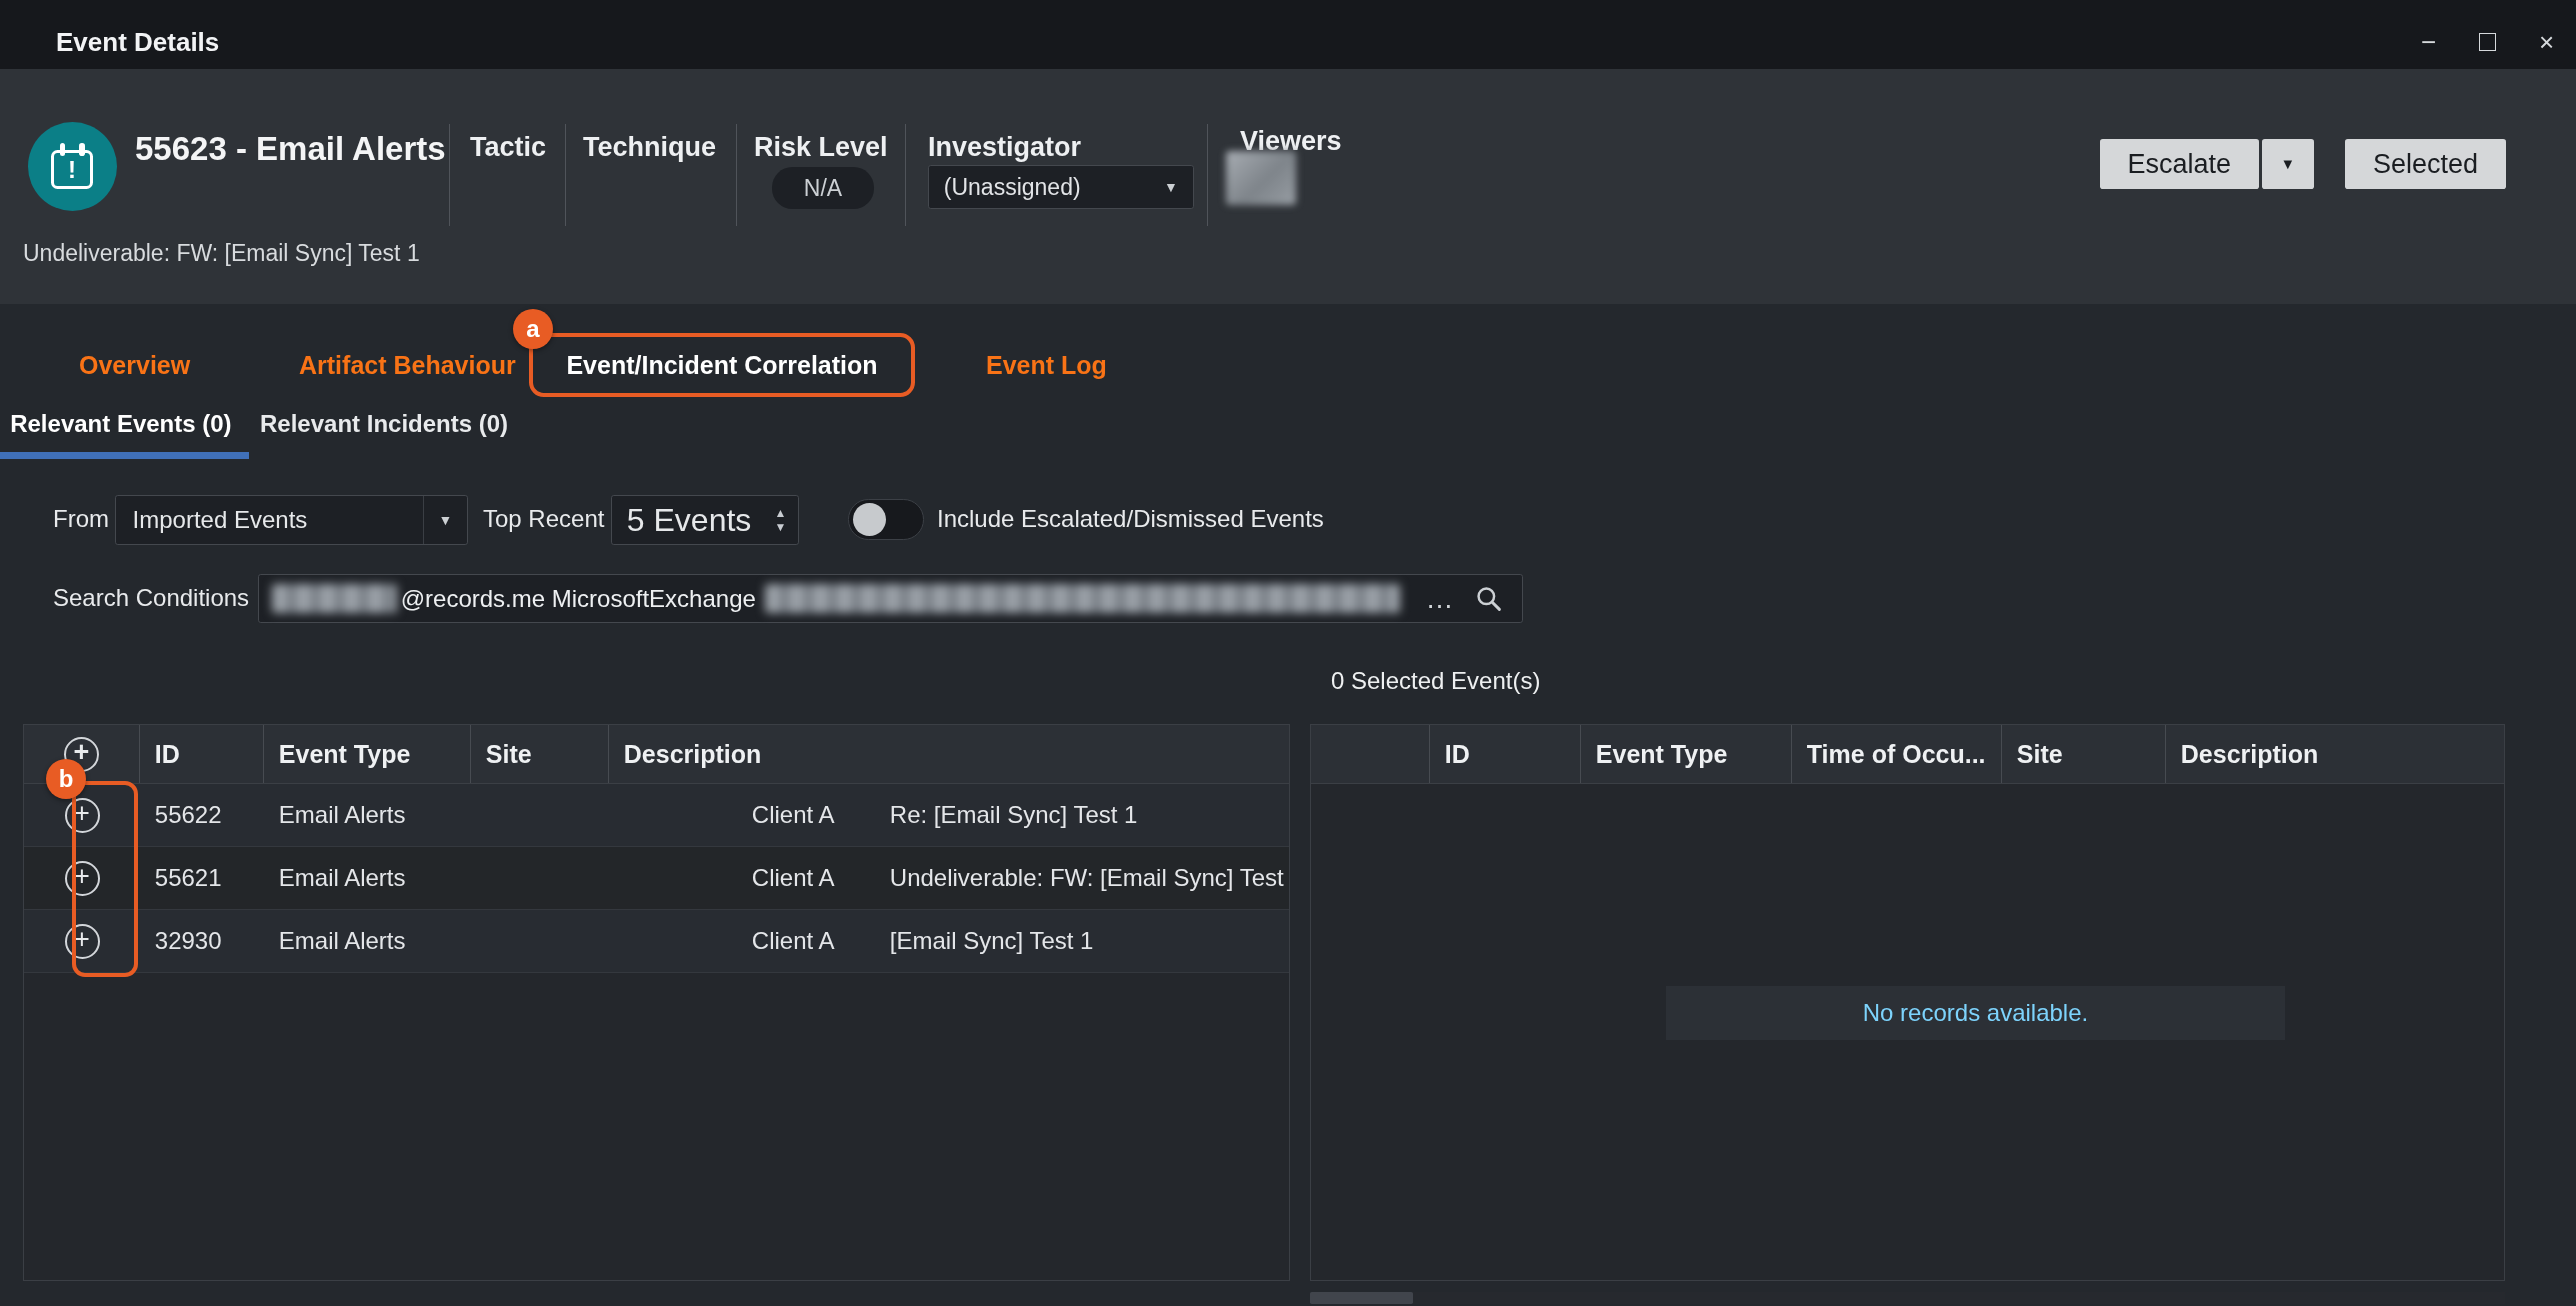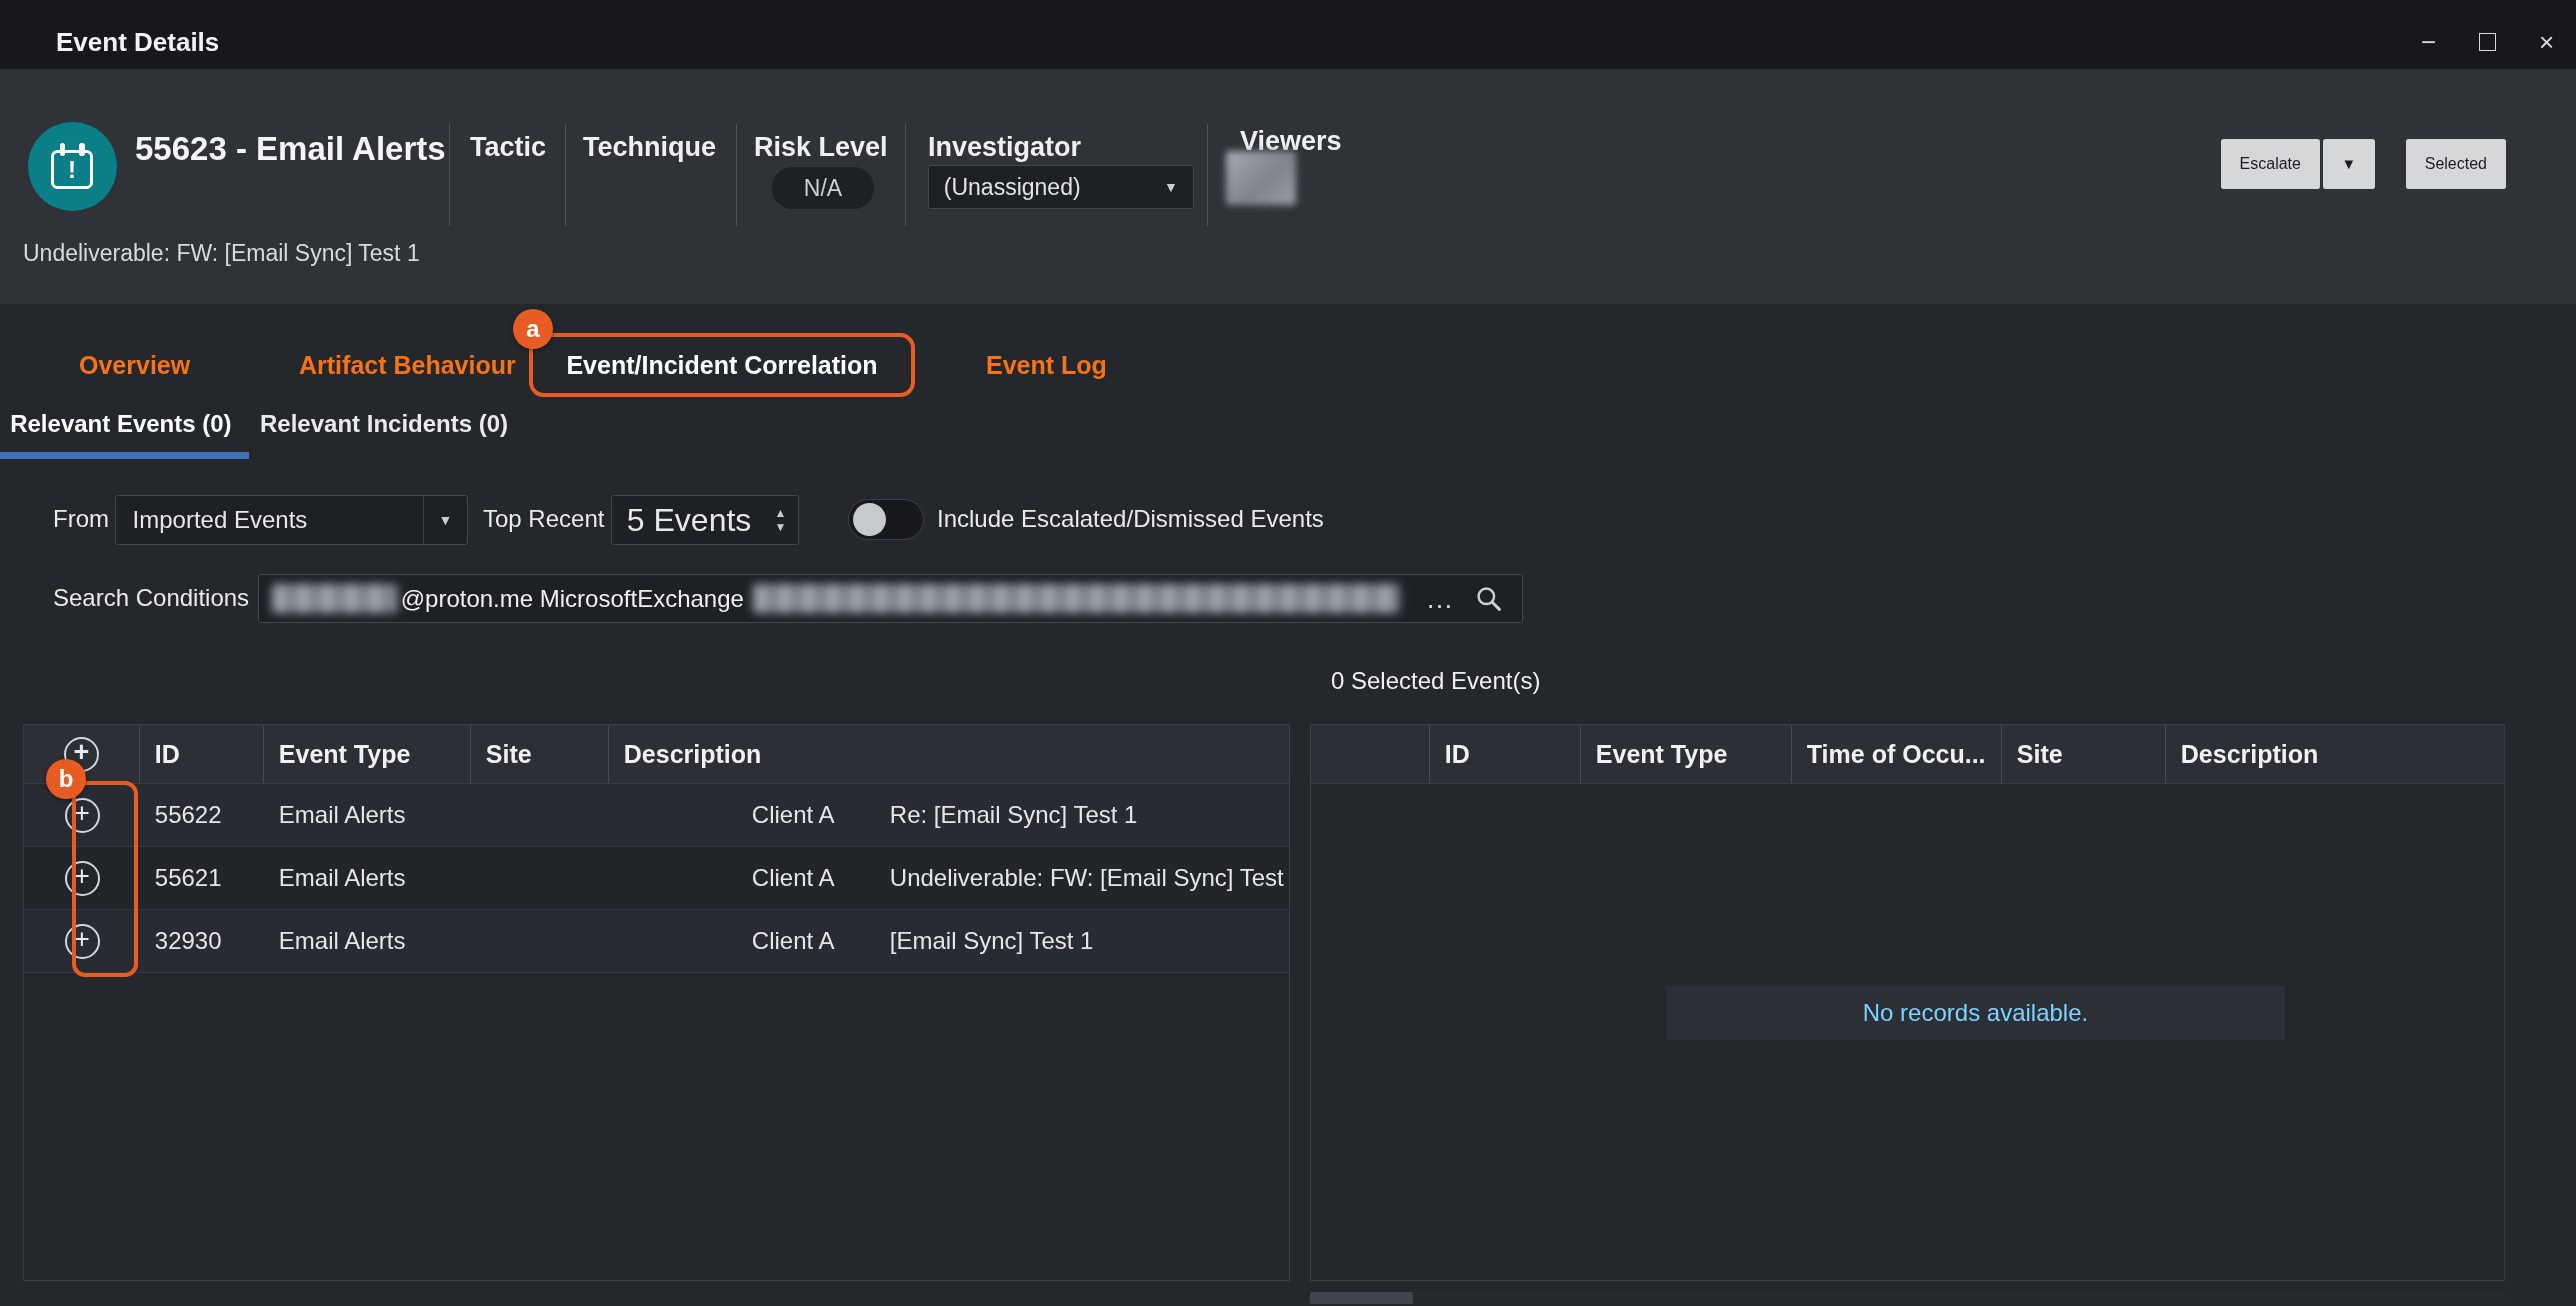--- a/index.html
+++ b/index.html
@@ -24,21 +24,21 @@
 .vdiv{position:absolute;top:55px;width:0.9px;height:102px;background:#50545a;}
 .vd1{left:449px;}.vd2{left:565px;}.vd3{left:736px;}.vd4{left:905px;}.vd5{left:1207px;}
 .fld-label{position:absolute;top:63px;font-size:27px;font-weight:bold;color:#eef0f2;}
 .lbl-tactic{left:470px;}.lbl-technique{left:583px;}.lbl-risk{left:754px;}.lbl-investigator{left:928px;}.lbl-viewers{left:1240px;top:57px;}
 .risk-pill{position:absolute;left:772px;top:98px;width:102px;height:42px;border-radius:20.3px;background:#1d2025;display:flex;align-items:center;justify-content:center;font-size:23px;color:#ccd0d4;}
 .inv-dd{position:absolute;left:928px;top:96px;width:266px;height:44px;background:#1d2025;border:0.9px solid #44484e;border-radius:2.8px;display:flex;align-items:center;}
 .dd-text{padding-left:14.8px;font-size:23px;color:#e2e4e7;flex:1;white-space:nowrap;}
 .dd-caret{width:44px;height:100%;display:flex;align-items:center;justify-content:center;font-size:14px;color:#ccd0d4;}
 .viewer-avatar{position:absolute;left:1226px;top:82px;width:70px;height:54px;border-radius:3.7px;background:linear-gradient(135deg,#a8adb3,#7e848a 55%,#989ea4);filter:blur(3.7px);}
 .actions{position:absolute;top:70px;right:70px;display:flex;align-items:center;}
-.btn{height:50px;background:#d5d7d9;border:none;border-radius:2.8px;color:#1a1d21;font-size:16px;font-family:inherit;padding:0 19px;}
+.btn{height:50px;background:#d5d7d9;border:none;border-radius:2.8px;color:#1a1d21;font-size:27px;font-family:inherit;padding:0 28px;}
 .btn-caret{width:52px;margin-left:2.8px;padding:0;font-size:14.8px;}
 .btn-dismiss{margin-left:31px;}
 .subtitle{position:absolute;left:23px;top:171px;font-size:23px;color:#d8dbde;}
 
 
 .tab{position:absolute;top:351px;font-size:25px;font-weight:bold;color:#f97316;}
 .tab-overview{left:79px;}.tab-artifact{left:299px;}.tab-eventlog{left:986px;}
 .tab-box{position:absolute;left:529px;top:333px;width:386px;height:64px;border:4.6px solid #e85c24;border-radius:14.8px;display:flex;align-items:center;justify-content:center;font-size:25px;font-weight:bold;color:#ffffff;}
 .badge{position:absolute;width:40px;height:40px;border-radius:50%;background:#e85c24;color:#fff;font-size:24px;font-weight:bold;display:flex;align-items:center;justify-content:center;z-index:6;box-shadow:0 1.8px 5.5px rgba(0,0,0,.4);}
 .badge-a{left:513px;top:309px;}
@@ -178,21 +178,21 @@
     </span>
   </div>
   <div class="toggle">
     <div class="knob"></div>
   </div>
   <div class="flabel lbl-include">Include Escalated/Dismissed Events</div>
 
   <div class="flabel lbl-search">Search Conditions</div>
   <div class="search-field">
     <span class="redact redact-1"></span>
-    <span class="search-text">@proton.me MicrosoftExchange</span>
+    <span class="search-text">@records.me MicrosoftExchange</span>
     <span class="redact redact-2"></span>
     <button class="more-btn">…</button>
     <button class="search-icon-btn">
       <svg width="29.6" height="29.6" viewBox="0 0 24 24">
           <circle cx="10" cy="10" r="6.3" fill="none" stroke="#ccd0d4" stroke-width="2"></circle>
           <line x1="14.8" y1="14.8" x2="20.6" y2="20.6" stroke="#ccd0d4" stroke-width="2.4" stroke-linecap="round"></line>
         </svg>
     </button>
   </div>
 

